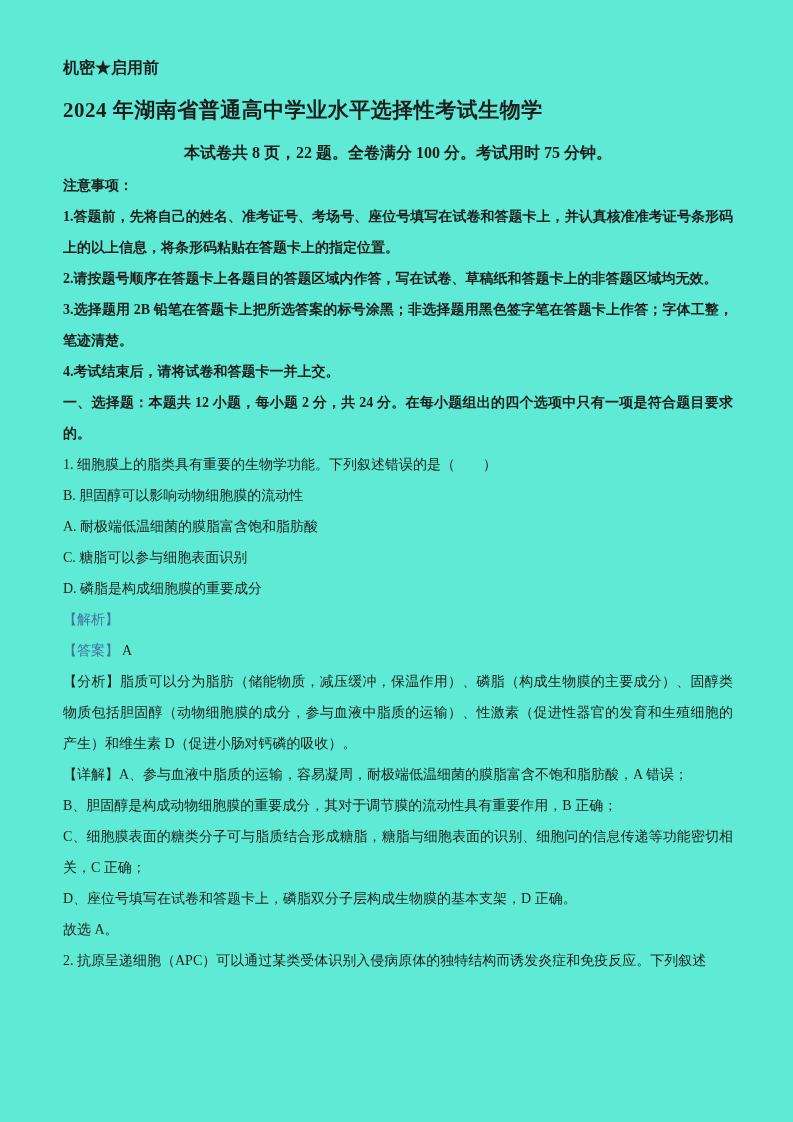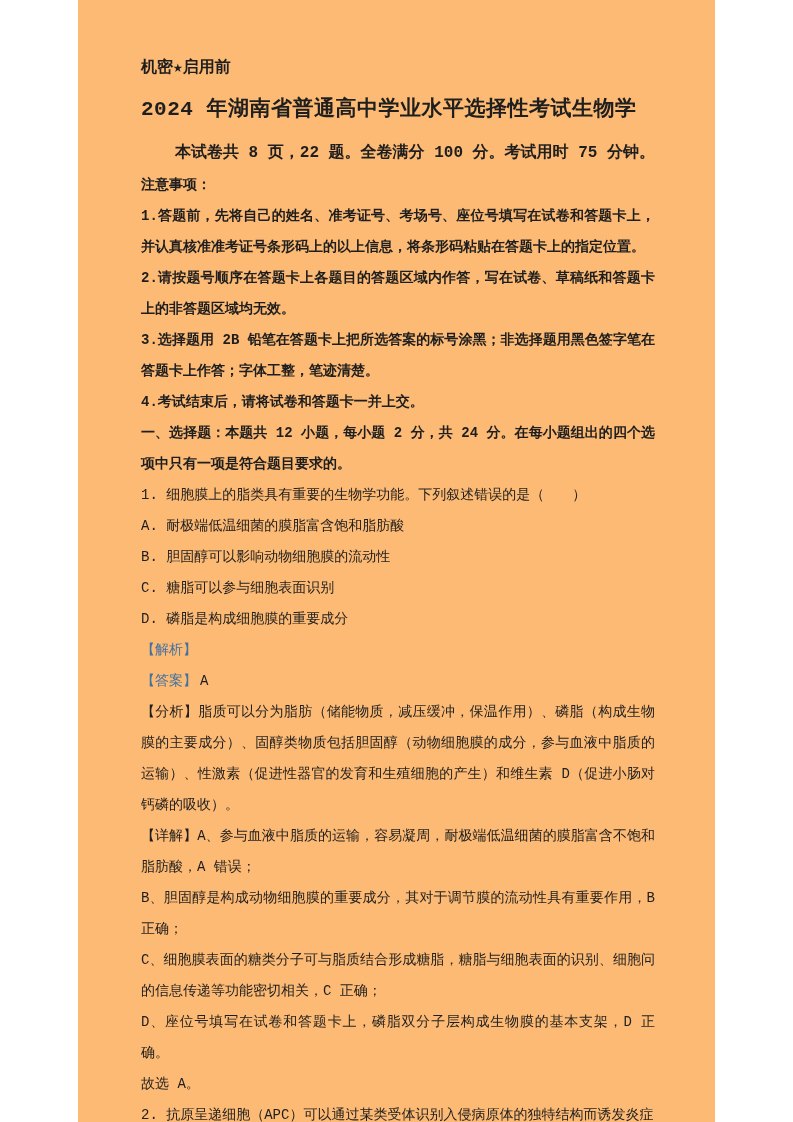--- a/index.html
+++ b/index.html
@@ -3,27 +3,27 @@
 <meta charset="utf-8">
 <title>2024 年湖南省普通高中学业水平选择性考试生物学</title>
 <style>
   html, body {
     margin: 0;
     padding: 0;
     background: #ffffff;
   }
   .page {
     position: relative;
-    width: 637px;
+    width: 793px;
     height: 1122px;
     margin: 0 auto;
-    background: #fdba74;
+    background: #5eead4;
     box-sizing: border-box;
     padding: 58px 60px 0 63px;
-    font-family: Liberation Mono, monospace;
+    font-family: Liberation Serif, serif;
     color: #1e1e1e;
     overflow: hidden;
   }
   .classification {
     margin: 0;
     font-size: 16px;
     line-height: 20px;
     font-weight: bold;
   }
   .title {
@@ -31,21 +31,21 @@
     font-size: 21px;
     line-height: 30px;
     font-weight: bold;
     letter-spacing: 0.5px;
   }
   .subtitle {
     margin: 16px 0 0 0;
     font-size: 16px;
     line-height: 24px;
     font-weight: bold;
-    text-align: right;
+    text-align: center;
   }
   .doc-body {
     margin-top: 5px;
   }
   .doc-body p {
     margin: 0;
     font-size: 14px;
     line-height: 31px;
     text-align: justify;
   }
@@ -82,23 +82,23 @@
     <p class="bold">2.请按题号顺序在答题卡上各题目的答题区域内作答，写在试卷、草稿纸和答题卡上的非答题区域均无效。</p>
 
     <p class="bold">3.选择题用 2B 铅笔在答题卡上把所选答案的标号涂黑；非选择题用黑色签字笔在答题卡上作答；字体工整，笔迹清楚。</p>
 
     <p class="bold no-justify">4.考试结束后，请将试卷和答题卡一并上交。</p>
 
     <p class="bold">一、选择题：本题共 12 小题，每小题 2 分，共 24 分。在每小题组出的四个选项中只有一项是符合题目要求的。</p>
 
     <p class="no-justify">1. 细胞膜上的脂类具有重要的生物学功能。下列叙述错误的是（　　）</p>
 
+    <p class="no-justify">B. 胆固醇可以影响动物细胞膜的流动性</p>
+
     <p class="no-justify">A. 耐极端低温细菌的膜脂富含饱和脂肪酸</p>
-
-    <p class="no-justify">B. 胆固醇可以影响动物细胞膜的流动性</p>
 
     <p class="no-justify">C. 糖脂可以参与细胞表面识别</p>
 
     <p class="no-justify">D. 磷脂是构成细胞膜的重要成分</p>
 
     <p class="no-justify">
       <span class="marker-blue">【解析】</span>
     </p>
 
     <p class="no-justify">

